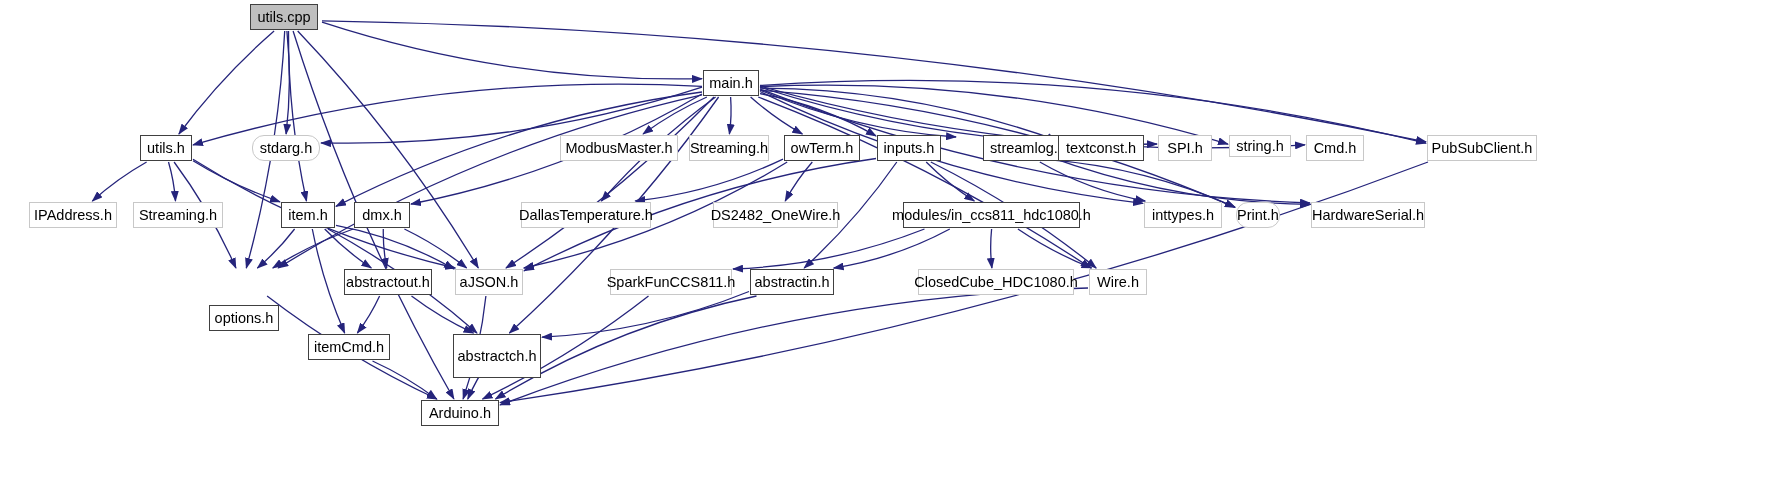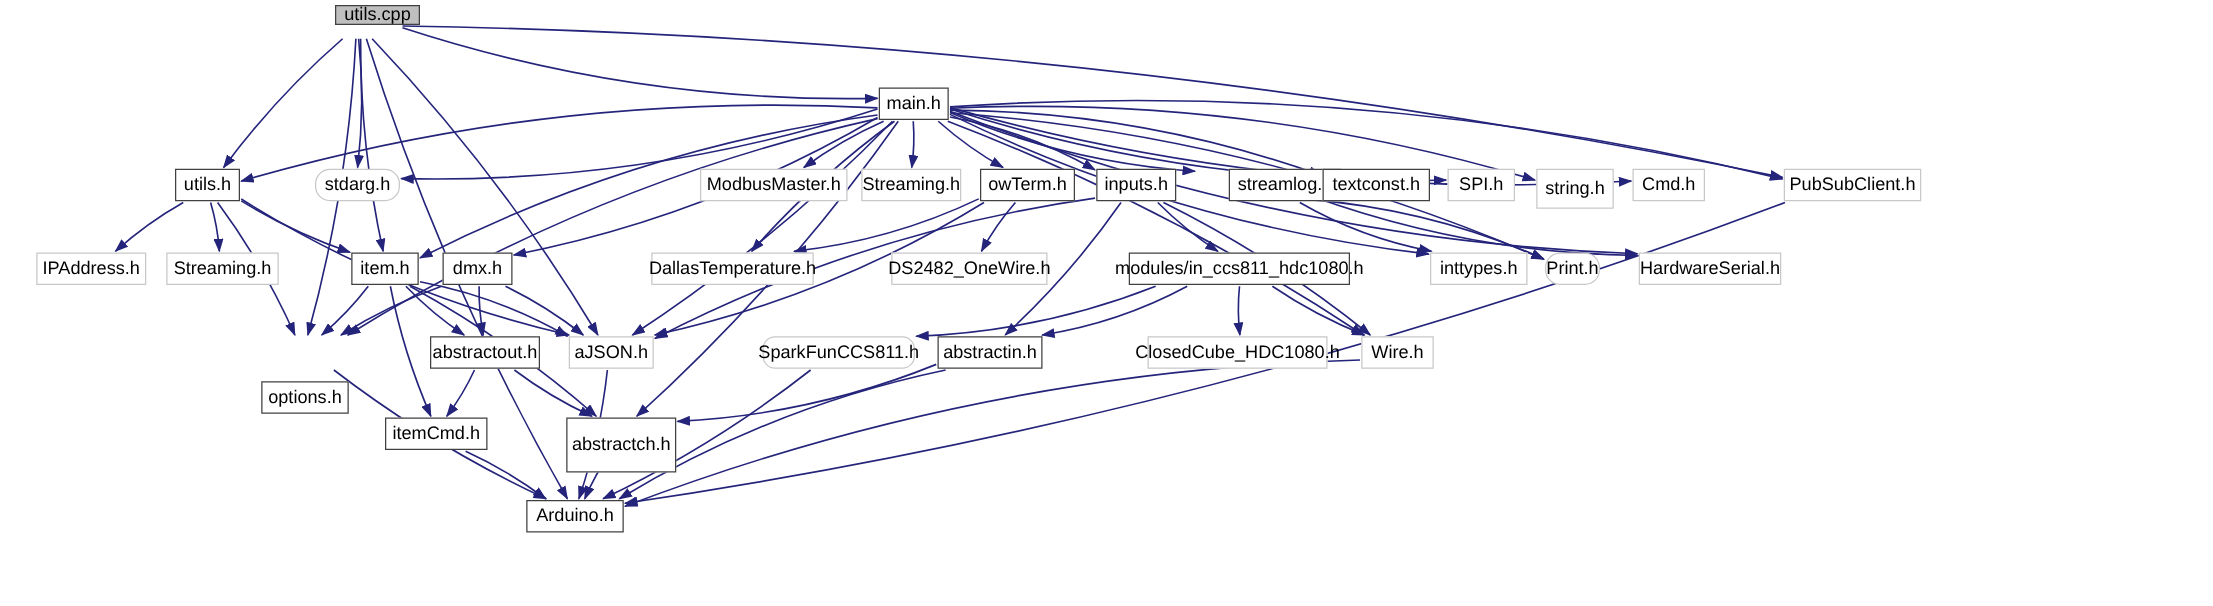--- a/index.html
+++ b/index.html
@@ -100,21 +100,21 @@
         <path d="M372.5,361.0 Q406.6,376.5 436.5,399.0" marker-end="url(#arrow)"></path>
         <path d="M489.2,361.0 Q476.4,378.8 467.8,399.0" marker-end="url(#arrow)"></path>
         <path d="M485.9,296.0 Q480.2,348.8 463.1,399.0" marker-end="url(#arrow)"></path>
         <path d="M267.1,296.0 Q346.3,356.8 436.9,399.0" marker-end="url(#arrow)"></path>
         <path d="M648.5,296.0 Q571.2,356.6 482.5,399.0" marker-end="url(#arrow)"></path>
         <path d="M1088.0,288.0 Q784.0,296.5 500.0,405.0" marker-end="url(#arrow)"></path>
         <path d="M1428.0,162.0 Q977.1,332.6 500.0,402.6" marker-end="url(#arrow)"></path>
       </g>
   </svg>
   <div id="node-layer">
-      <div class="node root" style="left: 268px; top: 4px; width: 68px; height: 16px;">
+      <div class="node root" style="left: 250px; top: 4px; width: 68px; height: 26px;">
         <span>utils.cpp</span>
       </div>
       <div class="node strong" style="left: 703px; top: 70px; width: 56px; height: 26px;">
         <span>main.h</span>
       </div>
       <div class="node strong" style="left: 140px; top: 135px; width: 52px; height: 26px;">
         <span>utils.h</span>
       </div>
       <div class="node weak" style="left: 252px; top: 135px; width: 68px; height: 26px; border-radius: 12px;">
         <span>stdarg.h</span>
@@ -133,21 +133,21 @@
       </div>
       <div class="node strong" style="left: 957px; top: 135px; width: 90px; height: 26px; margin-left: 26px;">
         <span>streamlog.h</span>
       </div>
       <div class="node strong" style="left: 1058px; top: 135px; width: 86px; height: 26px;">
         <span>textconst.h</span>
       </div>
       <div class="node weak" style="left: 1158px; top: 135px; width: 54px; height: 26px;">
         <span>SPI.h</span>
       </div>
-      <div class="node weak" style="left: 1229px; top: 135px; width: 62px; height: 32px;">
+      <div class="node weak" style="left: 1229px; top: 135px; width: 62px; height: 22px;">
         <span>string.h</span>
       </div>
       <div class="node weak" style="left: 1306px; top: 135px; width: 58px; height: 26px;">
         <span>Cmd.h</span>
       </div>
       <div class="node weak" style="left: 1427px; top: 135px; width: 110px; height: 26px;">
         <span>PubSubClient.h</span>
       </div>
       <div class="node weak" style="left: 29px; top: 202px; width: 88px; height: 26px;">
         <span>IPAddress.h</span>
@@ -181,27 +181,27 @@
       </div>
       <div class="node strong" style="left: 209px; top: 269px; width: 70px; height: 26px; margin-top: 36px;">
         <span>options.h</span>
       </div>
       <div class="node strong" style="left: 344px; top: 269px; width: 88px; height: 26px;">
         <span>abstractout.h</span>
       </div>
       <div class="node weak" style="left: 455px; top: 269px; width: 68px; height: 26px;">
         <span>aJSON.h</span>
       </div>
-      <div class="node weak" style="left: 610px; top: 269px; width: 122px; height: 26px; border-radius: 10px;">
+      <div class="node weak" style="left: 610px; top: 269px; width: 122px; height: 26px;">
         <span>SparkFunCCS811.h</span>
       </div>
       <div class="node strong" style="left: 750px; top: 269px; width: 84px; height: 26px;">
         <span>abstractin.h</span>
       </div>
-      <div class="node weak" style="left: 918px; top: 269px; width: 144px; height: 26px;">
+      <div class="node weak" style="left: 918px; top: 269px; width: 156px; height: 26px;">
         <span>ClosedCube_HDC1080.h</span>
       </div>
       <div class="node weak" style="left: 1089px; top: 269px; width: 58px; height: 26px;">
         <span>Wire.h</span>
       </div>
       <div class="node strong" style="left: 308px; top: 334px; width: 82px; height: 26px;">
         <span>itemCmd.h</span>
       </div>
       <div class="node strong" style="left: 453px; top: 334px; width: 88px; height: 44px;">
         <span>abstractch.h</span>

